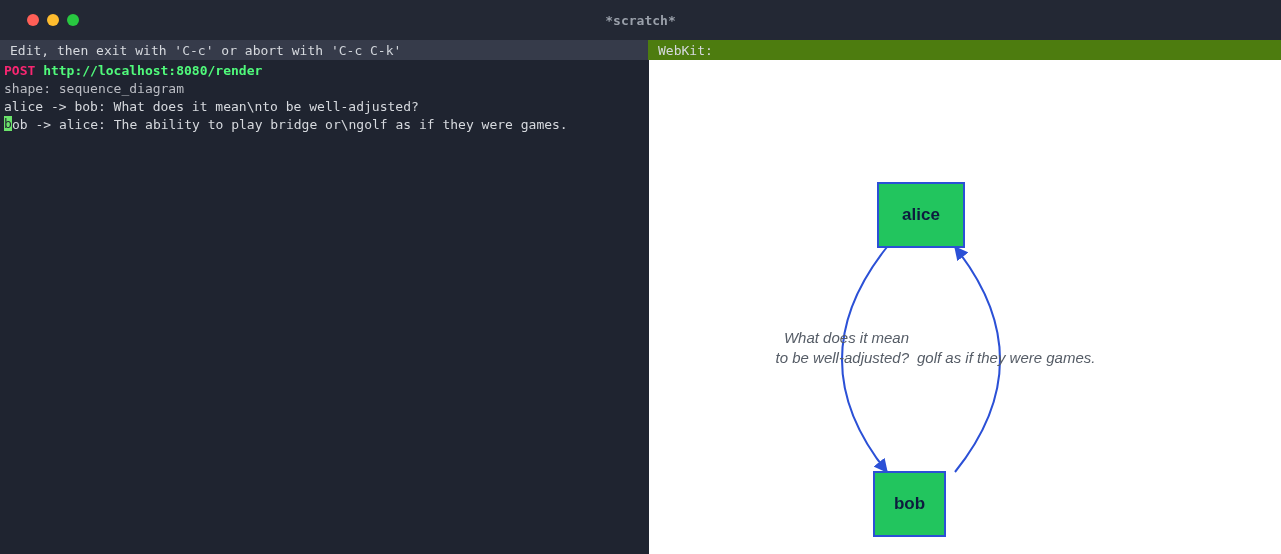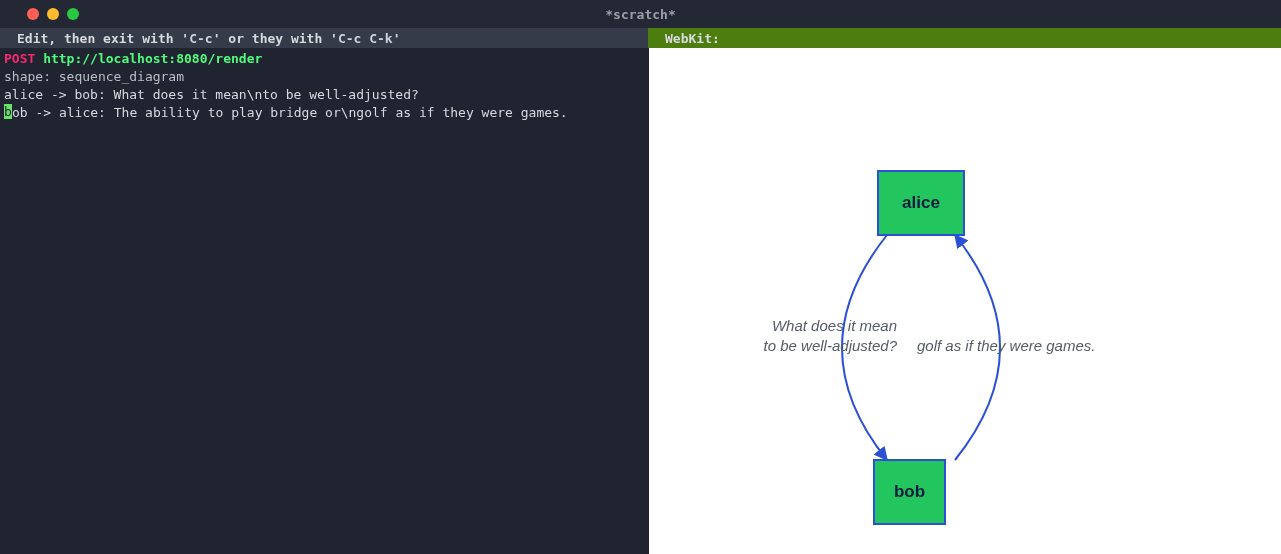--- a/index.html
+++ b/index.html
@@ -1,20 +1,20 @@
 <!DOCTYPE html>
 <html><head>
 <meta charset="utf-8">
 <style>
   * { margin: 0; padding: 0; box-sizing: border-box; }
   html, body { width: 1281px; height: 554px; overflow: hidden; font-family: ui-monospace, Menlo, Consolas, monospace; }
   body { background: #1f2430; display: flex; flex-direction: column; }
 
   .titlebar {
-    height: 28px;
+    height: 40px;
     background: #232834;
     display: flex;
     align-items: center;
     padding: 0 27px;
     position: relative;
   }
   .traffic { display: flex; gap: 8px; }
   .dot { width: 12px; height: 12px; border-radius: 50%; }
   .dot.red { background: #ff5f57; }
   .dot.yellow { background: #febc2e; }
@@ -52,21 +52,21 @@
 
   .right {
     flex: 1;
     background: #ffffff;
     position: relative;
     border-left: 1px solid #1f2430;
     display: flex; flex-direction: column;
   }
   
   .statusrow { display: flex; height: 20px; }
-  .statusrow > div { height: 20px; display:flex; align-items:center; padding:0 17px; font-size:13px;font-weight:bold; }
+  .statusrow > div { height: 20px; display:flex; align-items:center; padding:0 10px; font-size:13px; }
   .status-left { width: 648px; background:#363b4a; color:#d6d9de; }
   .status-right { flex:1; background:#4d7c0f; color:#d6d9de; }
 
   .diagram-host { flex:1; background:#fff; position:relative; }
 
   .node {
     position:absolute;
     border: 2px solid #2b50d6;
     background: #22c55e;
     color: #0d1b3e;
@@ -96,21 +96,21 @@
     <div class="dot yellow"></div>
     <div class="dot green"></div>
   </div>
   <div class="title">*scratch*</div>
 </div>
 
 <div class="statusrow">
   <div class="status-left">
     <span>Edit, then exit with '</span>
       <span class="kbd">C-c </span>
-      <span>' or they with '</span>
+      <span>' or abort with '</span>
       <span class="kbd">C-c C-k</span>
       <span>'</span>
   </div>
   <div class="status-right">WebKit:</div>
 </div>
 
 <div class="panes">
   <div class="left"><span class="method">POST</span> <span class="url">http://localhost:8080/render</span>
 <span class="field">shape:</span><span class="field"> sequence_diagram</span>
 <span>alice -&gt; bob: What does it mean\nto be well-adjusted?</span>
@@ -128,19 +128,19 @@
 
         <path d="M 238 187 Q 148 300 238 412" fill="none" stroke="#2b50d6" stroke-width="2" marker-end="url(#arrow)"></path>
 
         <path d="M 306 412 Q 396 300 306 187" fill="none" stroke="#2b50d6" stroke-width="2" marker-end="url(#arrow)"></path>
       </svg>
 
       <div class="node" style="left:228px; top:122px; width:88px; height:66px;">alice</div>
 
       <div class="node" style="left:224px; top:411px; width:73px; height:66px;">bob</div>
 
-      <div class="edge-label" style="left:48px; top:268px; width:200px; text-align:right;"><span>What does it mean</span><br><span>to be well-adjusted?</span></div>
+      <div class="edge-label" style="left:60px; top:268px; width:200px; text-align:right;"><span>What does it mean</span><br><span>to be well-adjusted?</span></div>
 
       <div class="edge-label" style="left:268px; top:268px; width:230px; text-align:left;"><br><span>golf as if they were games.</span></div>
 
     </div>
   </div>
 </div>
 
 </body></html>

